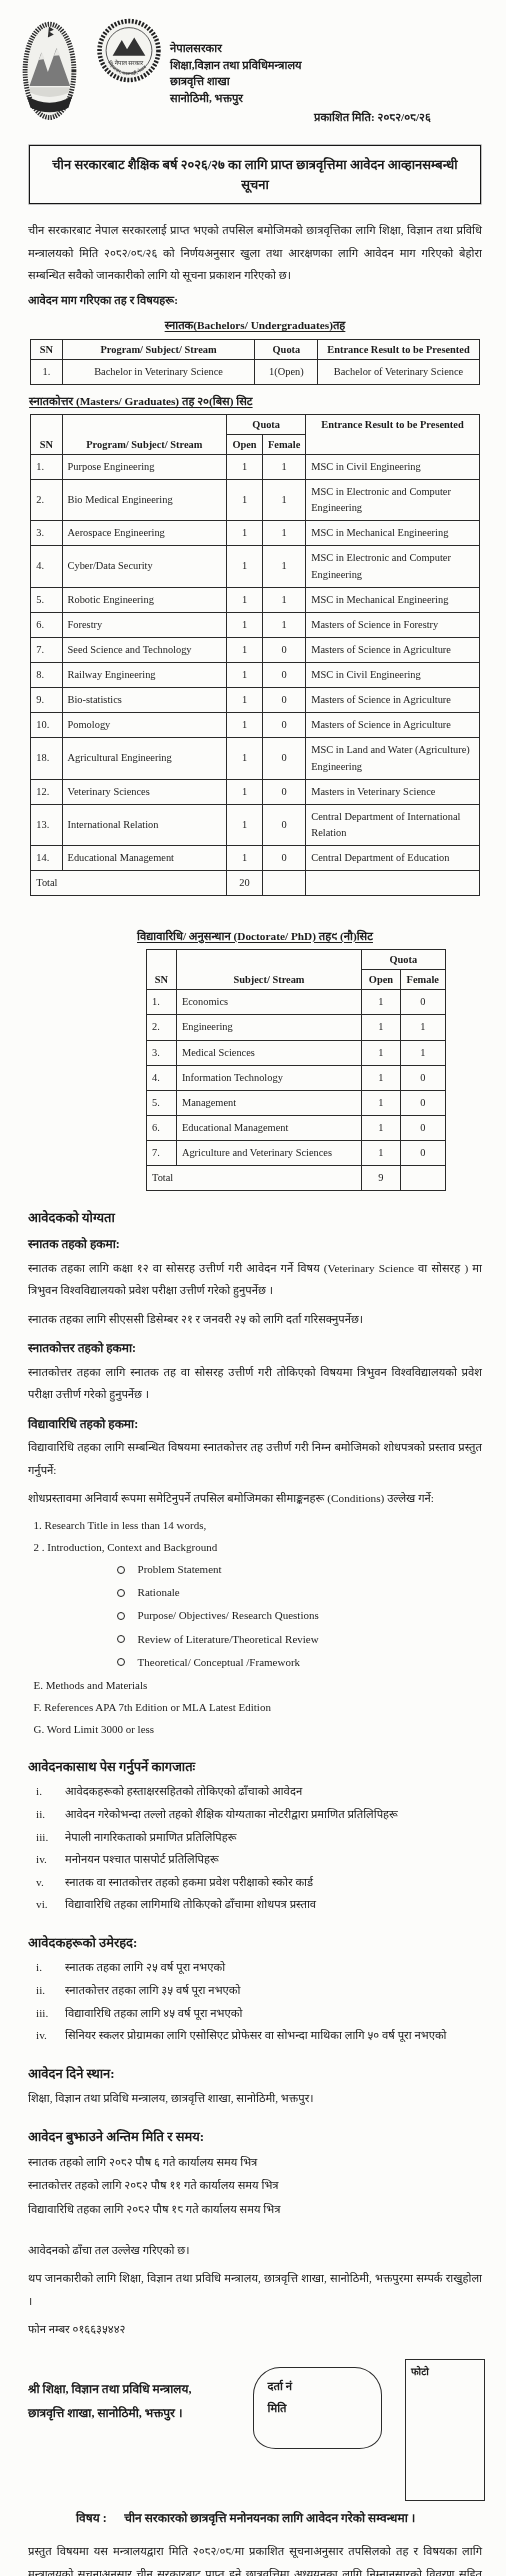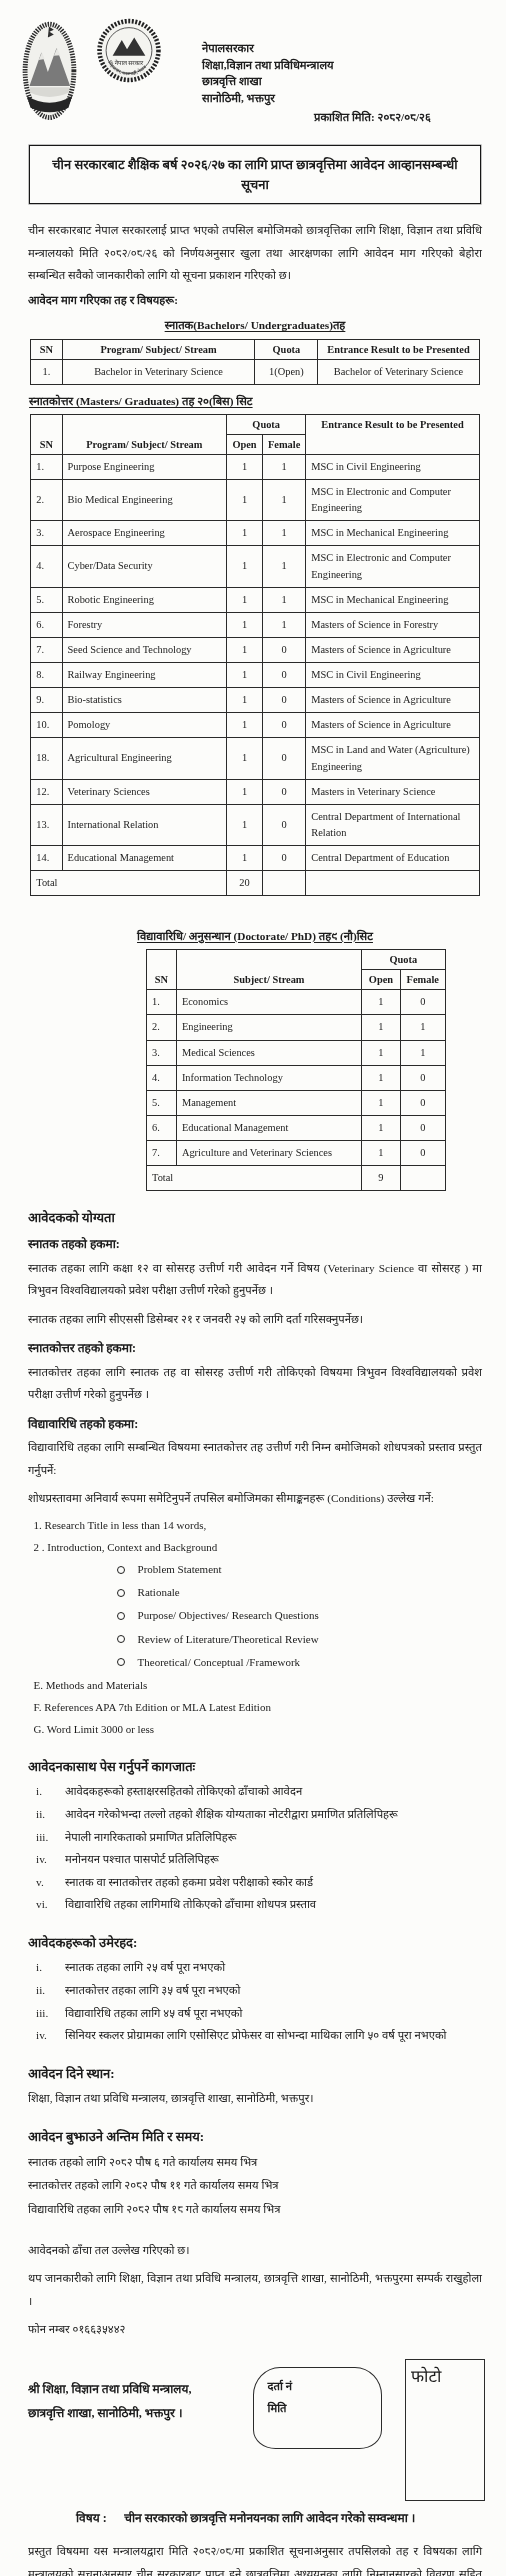--- a/index.html
+++ b/index.html
@@ -7,21 +7,21 @@
     width:507px;margin:0 auto;background:#fcfcfa;color:#1c1c1c;
     font-family:"Liberation Serif","DejaVu Sans",serif;
     -webkit-font-smoothing:antialiased;
   }
   .page{padding:3.4px 25px 39px 28px;}
   
   .doc-header{position:relative;height:134px;}
   .emblem-left{position:absolute;left:-8px;top:18px;width:59px;height:103px;}
   .seal{position:absolute;left:65px;top:1.1px;width:72px;height:97px;}
   .gov-lines{position:absolute;left:142px;top:37px;font-size:11.3px;line-height:1.45;font-weight:600;}
-  .gov-lines div{white-space:nowrap;margin-left:32px;}
+  .gov-lines div{white-space:nowrap;}
   .published{position:absolute;left:286px;top:106px;font-size:11.3px;font-weight:700;}
   
   .title-box{
     border:1.4px solid #161616;box-shadow:0 0 0 0.6px #9a9a9a;
     margin:8px 1.1px 14.6px 1.1px;padding:9px 12.4px;text-align:center;
     font-size:13px;font-weight:800;line-height:1.5;
   }
   .np-p{font-size:11.3px;line-height:2.0;text-align:justify;margin:0 0 5.6px 0;}
   .plain-line{font-size:11.3px;margin:4.5px 0 1.1px 0;font-weight:600;}
   .center-underline{display:block;text-align:center;font-size:11.3px;font-weight:700;margin:10px 0 6.8px 0;}
@@ -55,21 +55,21 @@
   
   .form-head{position:relative;height:141px;margin-top:27px;}
   .to-block{position:absolute;left:0;top:10px;font-size:12px;line-height:2.0;font-weight:600;}
   .reg-oval{
     position:absolute;left:225px;top:0px;width:113px;height:72px;
     border:1.2px solid #2b2b2b;border-radius:27px 27px 22.5px 22.5px/28px 28px 19px 19px;
     padding:8px 0 0 13.5px;font-size:11.3px;line-height:1.9;font-weight:600;
   }
   .photo-box{
     position:absolute;right:-3.4px;top:-8px;width:69px;height:133px;
-    border:1.2px solid #2b2b2b;padding:3.4px 4.5px;font-size:17px;font-weight:400;
+    border:1.2px solid #2b2b2b;padding:3.4px 4.5px;font-size:10px;font-weight:700;
   }
   .subject-line{font-size:12px;font-weight:800;margin:1.1px 0 13.5px 0;}
   .subject-line .lab{margin-right:14.6px;padding-left:48px;}
 </style>
 </head>
 <body>
 
 <div class="page">
 
   <header class="doc-header">

